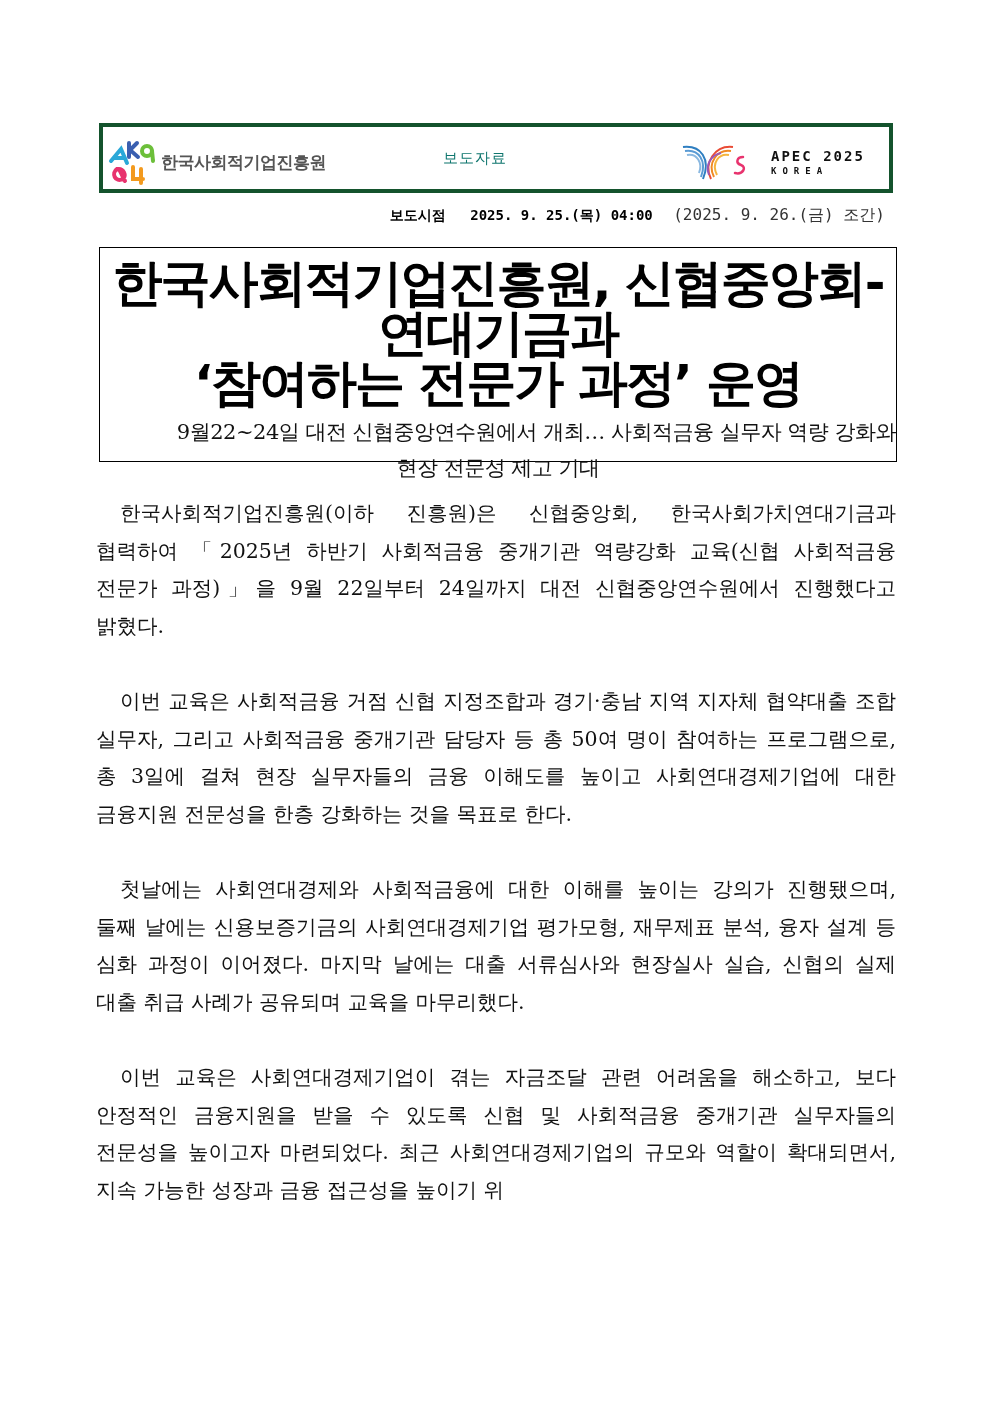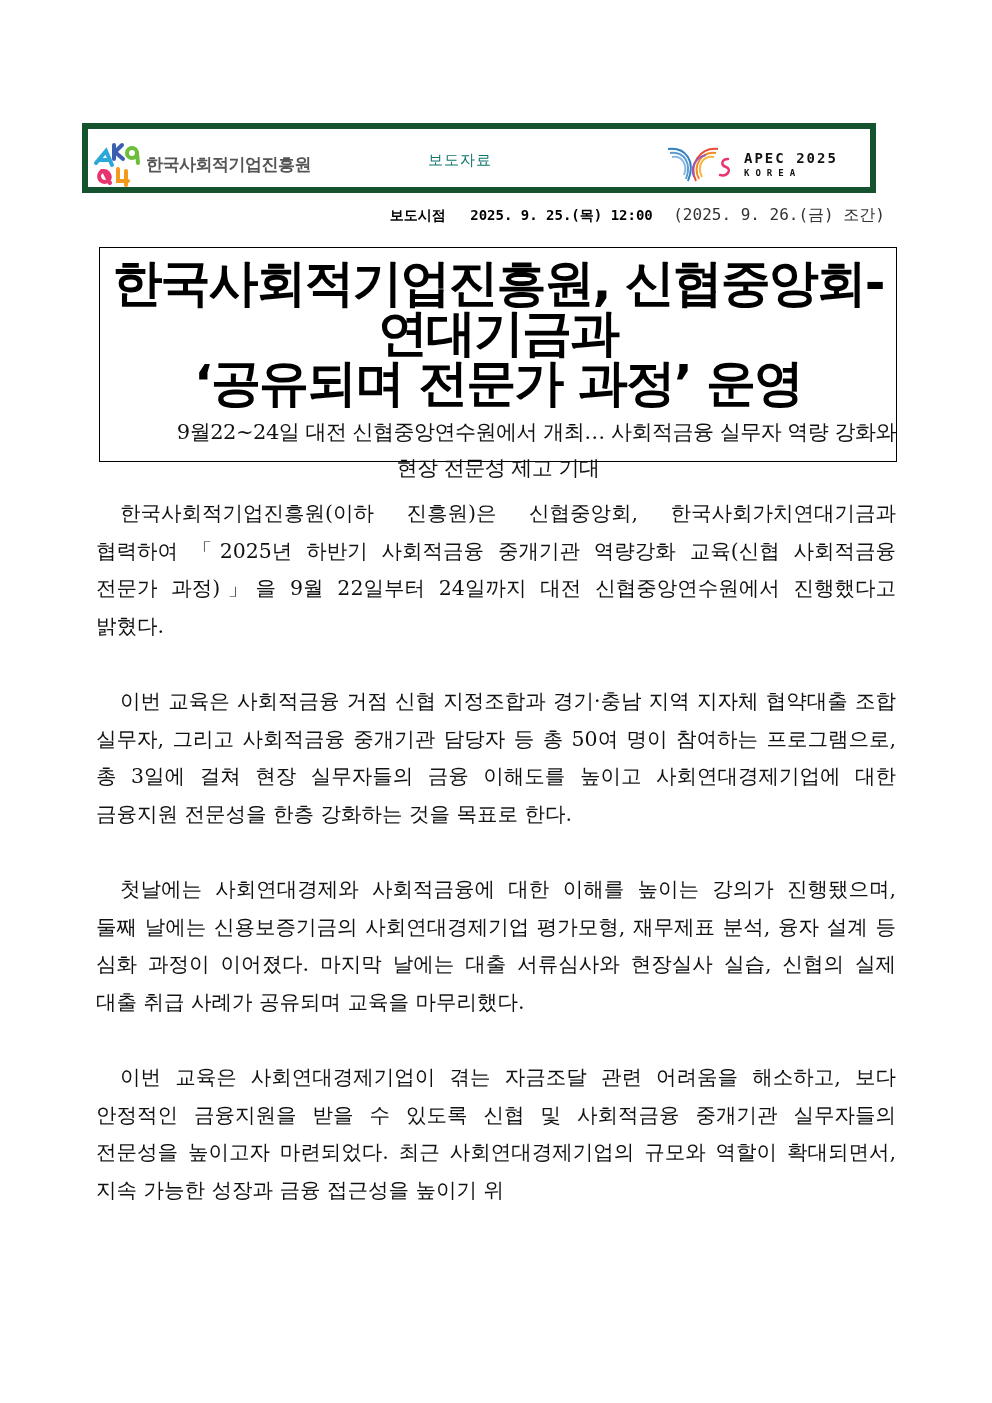--- a/index.html
+++ b/index.html
@@ -1,23 +1,23 @@
 <!DOCTYPE html>
 <html><head>
 <meta charset="utf-8">
 <style>
   html, body { margin: 0; padding: 0; background: #ffffff; }
   body { width: 992px; height: 1403px; position: relative; overflow: hidden; font-family: "DejaVu Sans", sans-serif; color: #000; }
 
-  .header-box { position: absolute; left: 82px; top: 123px; width: 794px; height: 70px; border: 6px solid #14532d; box-sizing: border-box; padding-left: 24px; }
+  .header-box { position: absolute; left: 99px; top: 123px; width: 794px; height: 70px; border: 4px solid #14532d; box-sizing: border-box; padding-left: 24px; }
   .logo-kosea { position: absolute; left: 4px; top: 12px; display: flex; align-items: center; }
   .logo-kosea svg { width: 50px; height: 46px; }
   .logo-kosea .name { font-size: 17px; font-weight: bold; color: #555; margin-left: 4px; letter-spacing: -0.5px; }
   .doc-type { position: absolute; left: 340px; top: 22px; font-size: 15px; color: #0f766e; letter-spacing: 1px; font-family: Liberation Serif, serif; }
-  .logo-apec { position: absolute; left: 578px; top: 12px; display: flex; align-items: center; }
+  .logo-apec { position: absolute; left: 578px; top: 12px; display: flex; align-items: center; gap: 12px; }
   .logo-apec svg { width: 72px; height: 46px; }
   .apec-text { margin-left: 6px; line-height: 1; }
   .apec-text .l1 { font-family: "DejaVu Sans Mono", monospace; font-weight: bold; font-size: 14px; letter-spacing: 2px; color: #111; }
   .apec-text .l2 { font-family: "DejaVu Sans Mono", monospace; font-weight: bold; font-size: 9px; letter-spacing: 6px; color: #111; margin-top: 4px; }
 
   .release-line { position: absolute; right: 107px; top: 205px; font-size: 14px; white-space: nowrap; font-family: "DejaVu Sans Mono", monospace; }
   .release-line .lbl { font-weight: bold; margin-right: 16px; font-family: "DejaVu Sans", sans-serif; }
   .release-line .dt { font-weight: bold; }
   .release-line .embargo { font-size: 16px; color: #333; margin-left: 12px; text-align: right; }
 
@@ -59,27 +59,27 @@
     </svg>
     <div class="apec-text">
       <div class="l1">APEC 2025</div>
       <div class="l2">KOREA</div>
     </div>
   </div>
 </div>
 
 <div class="release-line">
   <span class="lbl">보도시점</span>
-  <span class="dt">2025. 9. 25.(목) 12:00</span>
+  <span class="dt">2025. 9. 25.(목) 04:00</span>
   <span class="embargo">(2025. 9. 26.(금) 조간)</span>
 </div>
 
 <div class="title-box">
   <div class="t1">한국사회적기업진흥원, 신협중앙회-연대기금과</div>
-  <div class="t2">‘공유되며 전문가 과정’ 운영</div>
+  <div class="t2">‘참여하는 전문가 과정’ 운영</div>
   <div class="sub sub1">9월22~24일 대전 신협중앙연수원에서 개최… 사회적금융 실무자 역량 강화와</div>
   <div class="sub">현장 전문성 제고 기대</div>
 </div>
 
 <div class="body">
   <p>한국사회적기업진흥원(이하 진흥원)은 신협중앙회, 한국사회가치연대기금과 협력하여 「2025년 하반기 사회적금융 중개기관 역량강화 교육(신협 사회적금융 전문가 과정)」을 9월 22일부터 24일까지 대전 신협중앙연수원에서 진행했다고 밝혔다.</p>
   <p>이번 교육은 사회적금융 거점 신협 지정조합과 경기·충남 지역 지자체 협약대출 조합 실무자, 그리고 사회적금융 중개기관 담당자 등 총 50여 명이 참여하는 프로그램으로, 총 3일에 걸쳐 현장 실무자들의 금융 이해도를 높이고 사회연대경제기업에 대한 금융지원 전문성을 한층 강화하는 것을 목표로 한다.</p>
   <p>첫날에는 사회연대경제와 사회적금융에 대한 이해를 높이는 강의가 진행됐으며, 둘째 날에는 신용보증기금의 사회연대경제기업 평가모형, 재무제표 분석, 융자 설계 등 심화 과정이 이어졌다. 마지막 날에는 대출 서류심사와 현장실사 실습, 신협의 실제 대출 취급 사례가 공유되며 교육을 마무리했다.</p>
   <p>이번 교육은 사회연대경제기업이 겪는 자금조달 관련 어려움을 해소하고, 보다 안정적인 금융지원을 받을 수 있도록 신협 및 사회적금융 중개기관 실무자들의 전문성을 높이고자 마련되었다. 최근 사회연대경제기업의 규모와 역할이 확대되면서, 지속 가능한 성장과 금융 접근성을 높이기 위</p>
 </div>

